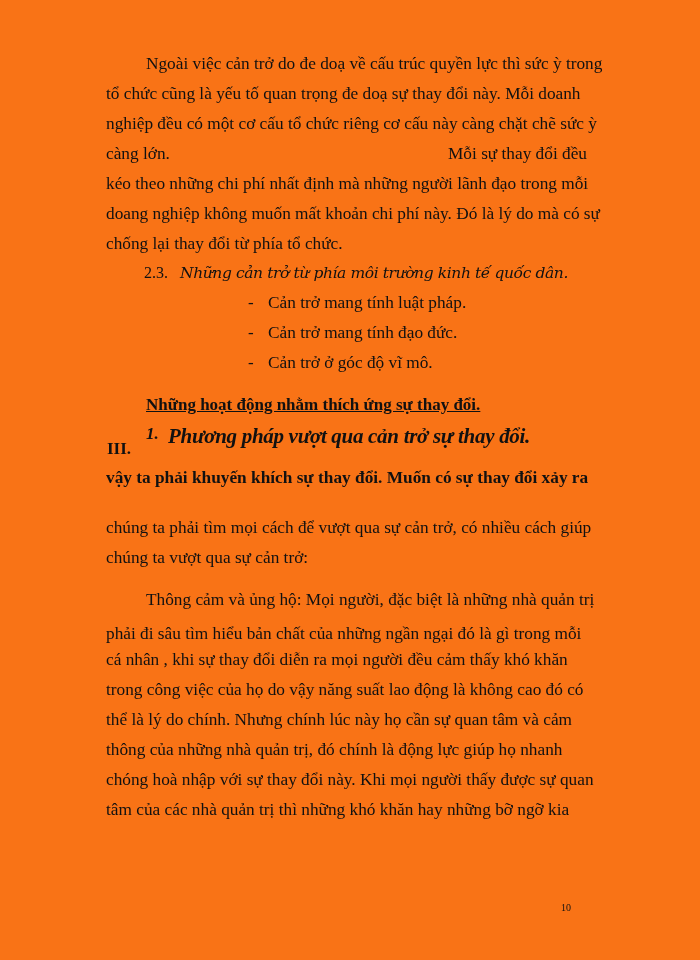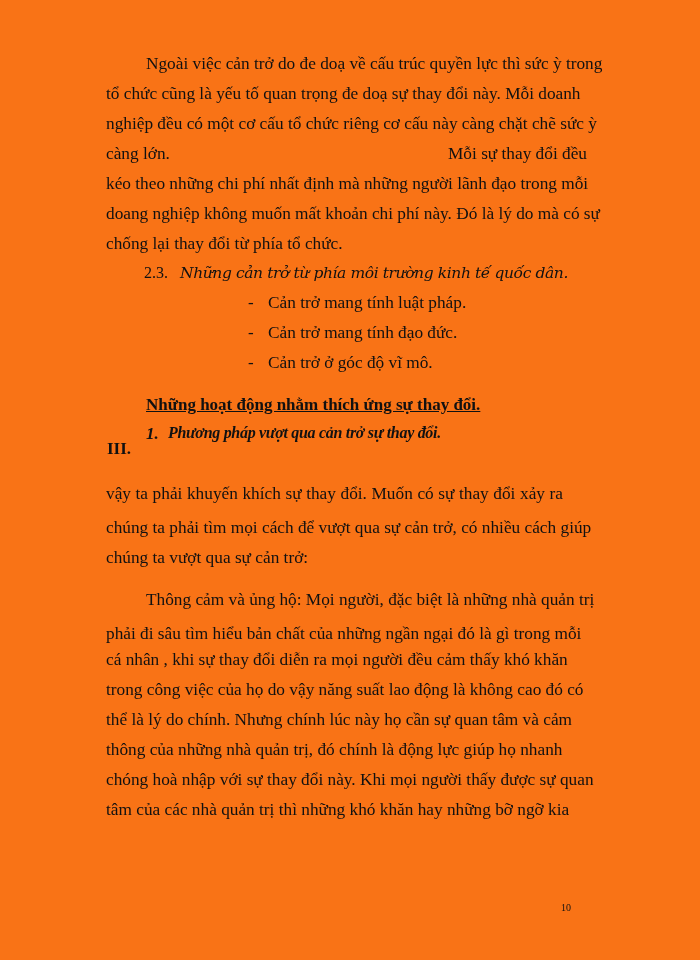--- a/index.html
+++ b/index.html
@@ -15,21 +15,21 @@
     }
     .justify { text-align: justify; text-align-last: justify; }
     .indent { left: 146px; width: 431px; }
     .sec23-num { position: absolute; left: 144px; font-size: 16px; }
     .sec23-title { position: absolute; left: 180px; font-size: 15.5px; font-style: italic; font-family: "DejaVu Serif", serif; letter-spacing: -0.4px; }
     .bullet-dash { position: absolute; left: 248px; font-size: 17px; }
     .bullet-text { position: absolute; left: 268px; font-size: 17.3px; white-space: nowrap; }
     .h3-num { position: absolute; left: 107px; font-size: 17px; font-weight: bold; margin-top: 44px; }
     .h3-text { position: absolute; left: 146px; font-size: 17px; font-weight: bold; white-space: nowrap; text-decoration: underline; }
     .h4-num { position: absolute; left: 146px; font-size: 17px; font-weight: bold; font-style: italic; }
-    .h4-text { position: absolute; left: 168px; font-size: 16px; font-weight: bold; font-style: italic; white-space: nowrap; letter-spacing: -0.3px; }
+    .h4-text { position: absolute; left: 168px; font-size: 21px; font-weight: bold; font-style: italic; white-space: nowrap; letter-spacing: -0.3px; }
     .page-number { position: absolute; left: 561px; top: 902px; font-size: 10px; }
   </style>
 </head>
 <body>
 
 <div class="page">
 
   <div class="line justify indent" style="top:54px">Ngoài việc cản trở do đe doạ về cấu trúc quyền lực thì sức ỳ trong</div>
   <div class="line justify" style="top:84px">tổ chức cũng là yếu tố quan trọng đe doạ sự thay đổi này. Mỗi doanh</div>
   <div class="line" style="top:144px">càng lớn.</div>
@@ -62,21 +62,21 @@
   <div>
     <span class="h3-num" style="top:395px">III.</span>
     <span class="h3-text" style="top:395px">Những hoạt động nhằm thích ứng sự thay đổi.</span>
   </div>
 
   <div>
     <span class="h4-num" style="top:424px">1.</span>
     <span class="h4-text" style="top:424px">Phương pháp vượt qua cản trở sự thay đổi.</span>
   </div>
 
-  <div class="line justify" style="top:484px; width:457px;">vậy ta phải khuyến khích sự thay đổi. Muốn có sự thay đổi xảy ra</div>
+  <div class="line justify" style="top:468px; width:457px;font-weight:bold;">vậy ta phải khuyến khích sự thay đổi. Muốn có sự thay đổi xảy ra</div>
   <div class="line justify" style="top:518px; width:457px;">chúng ta phải tìm mọi cách để vượt qua sự cản trở, có nhiều cách giúp</div>
   <div class="line" style="top:548px">chúng ta vượt qua sự cản trở:</div>
 
   <div class="line justify indent" style="top:590px; width:413px;">Thông cảm và ủng hộ: Mọi người, đặc biệt là những nhà quản trị</div>
   <div class="line justify" style="top:624px; width:453px;">phải đi sâu tìm hiểu bản chất của những ngần ngại đó là gì trong mỗi</div>
   <div class="line justify" style="top:650px; width:453px;">cá nhân , khi sự thay đổi diễn ra mọi người đều cảm thấy khó khăn</div>
   <div class="line justify" style="top:680px; width:453px;">trong công việc của họ do vậy năng suất lao động là không cao đó có</div>
   <div class="line justify" style="top:710px; width:453px;">thể là lý do chính. Nhưng chính lúc này họ cần sự quan tâm và cảm</div>
   <div class="line justify" style="top:740px; width:453px;">thông của những nhà quản trị, đó chính là động lực giúp họ nhanh</div>
   <div class="line justify" style="top:770px; width:453px;">chóng hoà nhập với sự thay đổi này. Khi mọi người thấy được sự quan</div>

